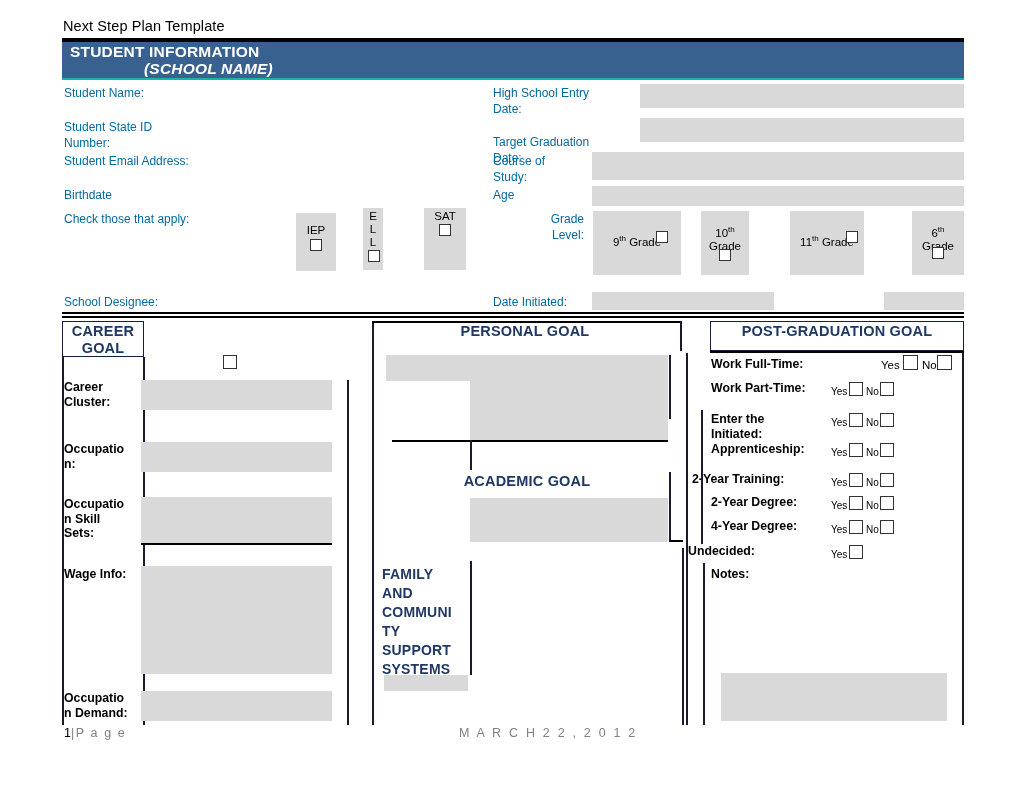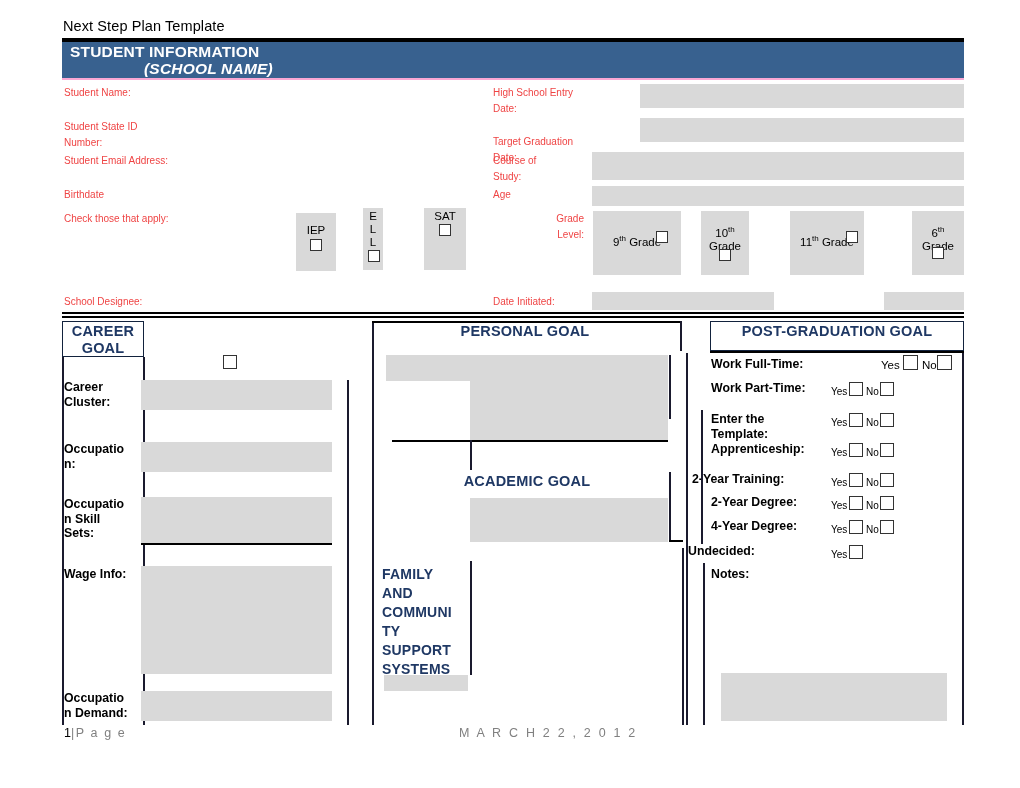--- a/index.html
+++ b/index.html
@@ -37,21 +37,21 @@
     left: 62px; top: 38px;
     width: 902px; height: 4px;
     background: #000;
   }
   .banner {
     position: absolute;
     left: 62px; top: 42px;
     width: 902px; height: 38px;
     background: #38618f;
     box-sizing: border-box;
-    border-bottom: 2px solid #f9a8d4;
+    border-bottom: 2px solid #14b8a6;
   }
   .banner-l1 {
     position: absolute;
     left: 8px; top: 1px;
     font-size: 15.5px;
     font-weight: bold;
     color: #ffffff;
     letter-spacing: .2px;
   }
   .banner-l2 {
@@ -60,23 +60,23 @@
     font-size: 15.5px;
     font-weight: bold;
     font-style: italic;
     color: #ffffff;
     letter-spacing: .2px;
   }
 
   
   .lbl {
     position: absolute;
-    font-size: 10px;
+    font-size: 12px;
     line-height: 16px;
-    color: #ef4444;
+    color: #0369a1;
     white-space: pre-line;
   }
   .fill {
     position: absolute;
     background: #d9d9d9;
   }
   .blackbar {
     position: absolute;
     background: #000;
   }
@@ -313,21 +313,21 @@
   <span class="yn big" style="left:922px; top:359px;">No</span>
   <div class="cbx lg" style="left:937px; top:355px;"></div>
 
   <div class="bold-lbl" style="left:711px; top:381px;">Work Part-Time:</div>
   <span class="yn" style="left:831px; top:386px;">Yes</span>
   <div class="cbx md" style="left:849px; top:382px;"></div>
   <span class="yn" style="left:866px; top:386px;">No</span>
   <div class="cbx md" style="left:880px; top:382px;"></div>
 
   <div class="bold-lbl" style="left:711px; top:412px;">Enter the
-Template:</div>
+Initiated:</div>
   <span class="yn" style="left:831px; top:417px;">Yes</span>
   <div class="cbx md" style="left:849px; top:413px;"></div>
   <span class="yn" style="left:866px; top:417px;">No</span>
   <div class="cbx md" style="left:880px; top:413px;"></div>
 
   <div class="bold-lbl" style="left:711px; top:442px;">Apprenticeship:</div>
   <span class="yn" style="left:831px; top:447px;">Yes</span>
   <div class="cbx md" style="left:849px; top:443px;"></div>
   <span class="yn" style="left:866px; top:447px;">No</span>
   <div class="cbx md" style="left:880px; top:443px;"></div>

